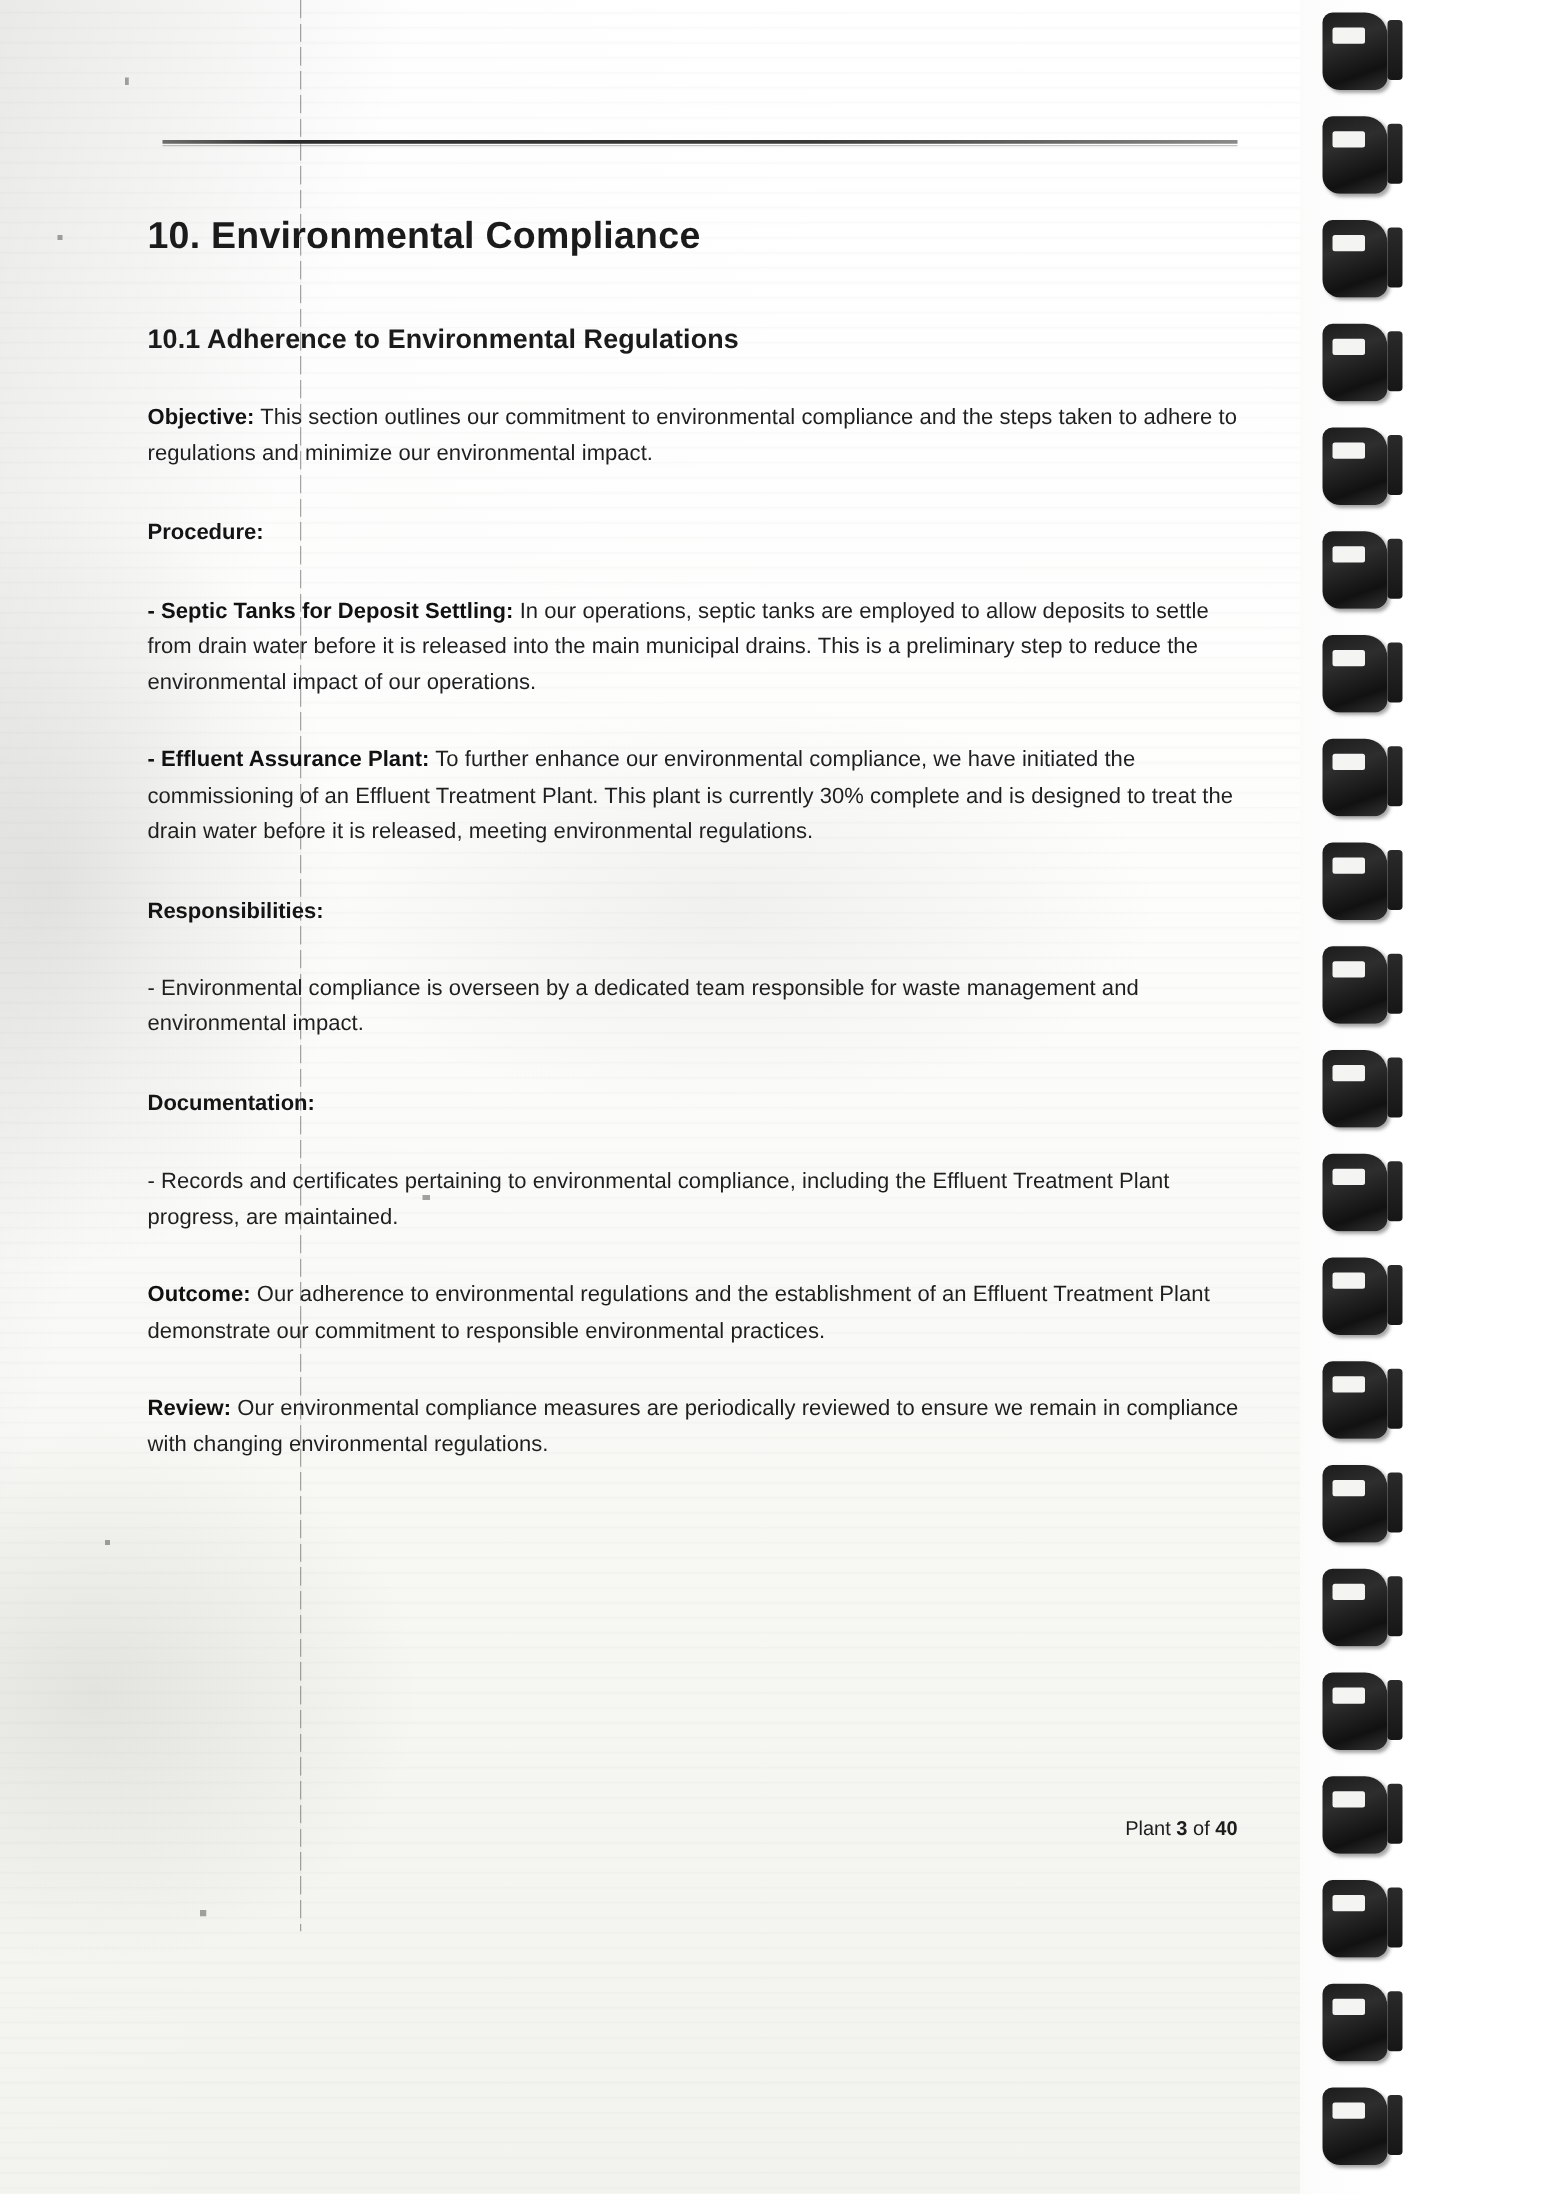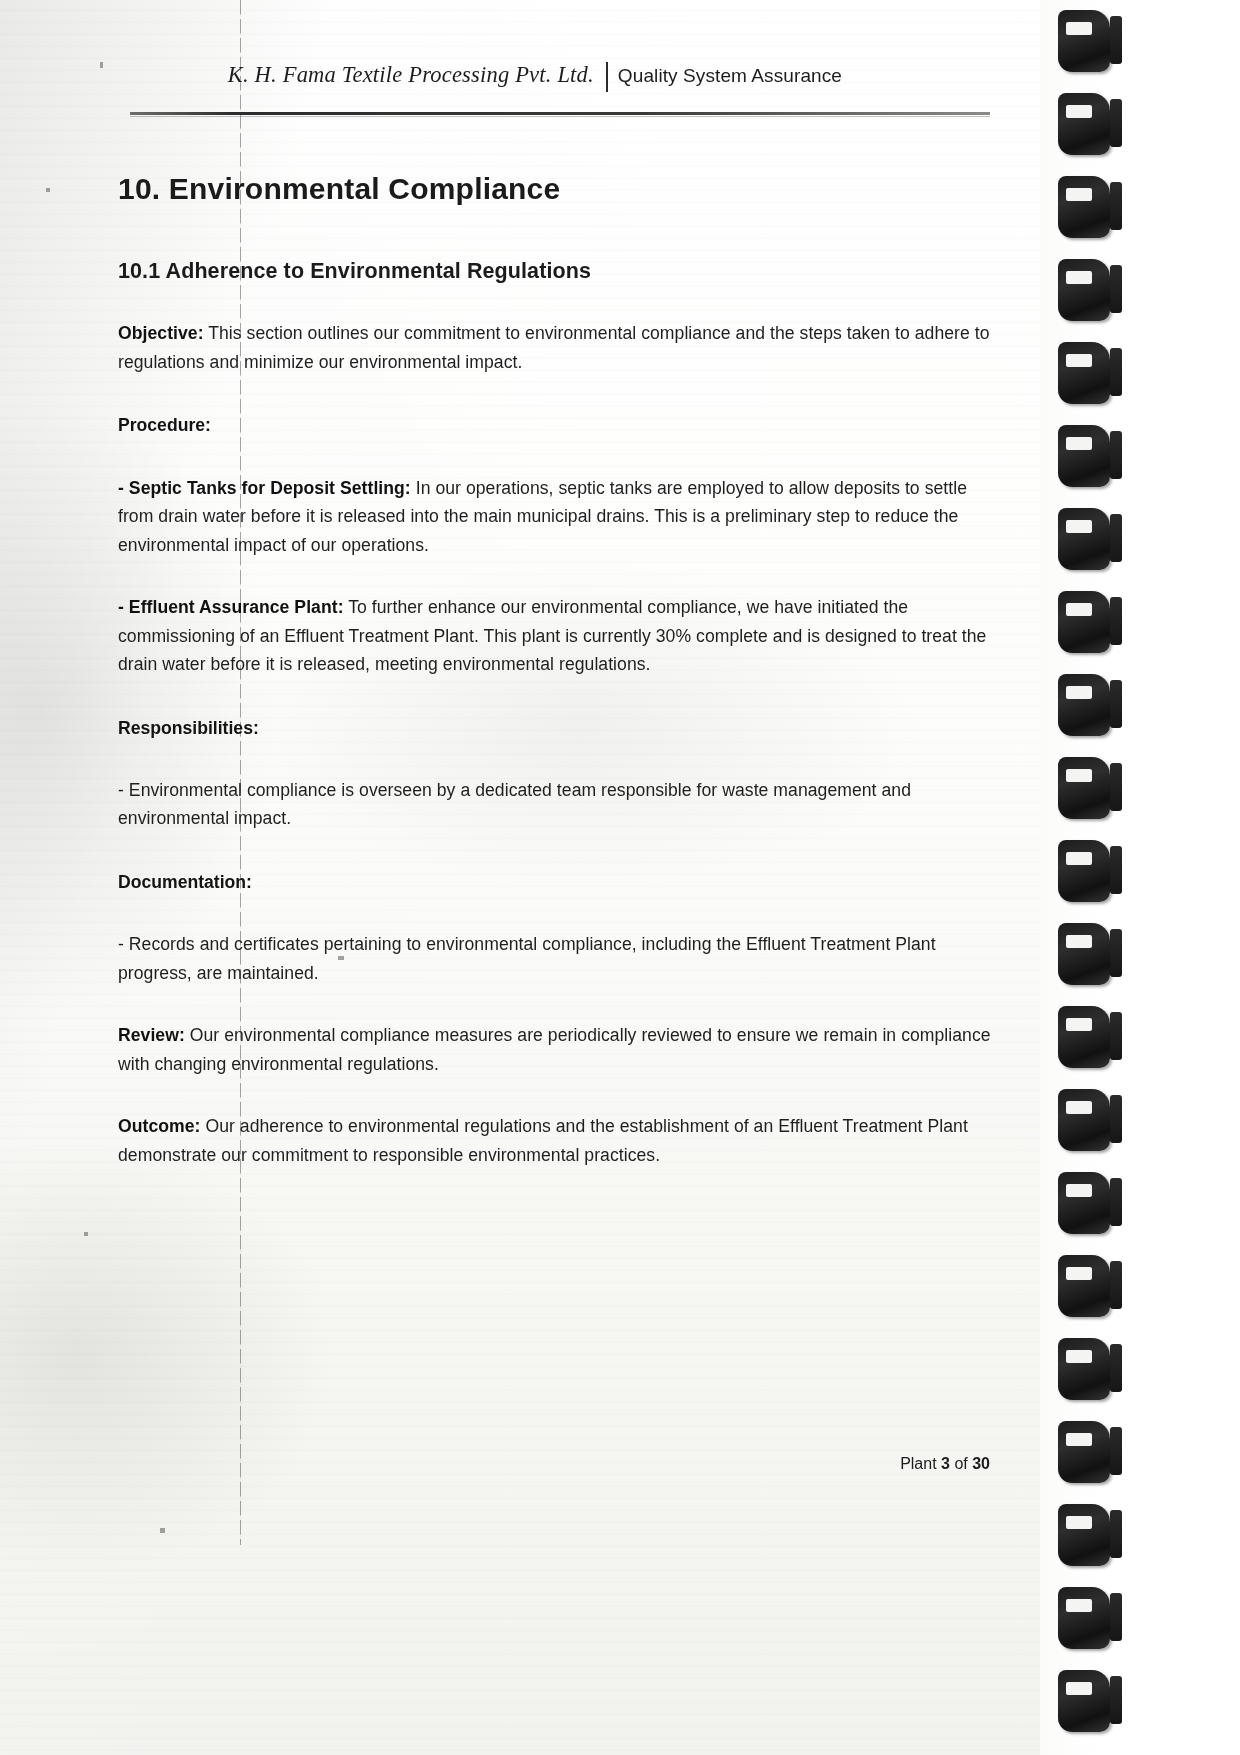--- a/index.html
+++ b/index.html
@@ -216,27 +216,20 @@
   <div class="smudge-mid"></div>
   <div class="smudge-bottom"></div>
   <div class="fold-line"></div>
 
   <span class="speck" style="left:100px;top:62px;width:3px;height:6px;"></span>
   <span class="speck" style="left:46px;top:188px;width:4px;height:4px;"></span>
   <span class="speck" style="left:84px;top:1232px;width:4px;height:4px;"></span>
   <span class="speck" style="left:160px;top:1528px;width:5px;height:5px;"></span>
   <span class="speck" style="left:338px;top:956px;width:6px;height:4px;"></span>
 
-  <div class="doc-header">
-    <div class="header-inner">
-      <span class="company-name">K. H. Fama Textile Processing Pvt. Ltd.</span>
-      <span class="header-divider"></span>
-      <span class="header-sub">Quality System Assurance</span>
-    </div>
-  </div>
   <div class="header-rule"></div>
   <div class="header-rule2"></div>
 
   <div class="content">
 
     <h1 class="section-title">10. Environmental Compliance</h1>
 
     <h2 class="subsection-title">10.1 Adherence to Environmental Regulations</h2>
 
     <p class="para">
@@ -259,31 +252,31 @@
       <span>- Environmental compliance is overseen by a dedicated team responsible for waste management and environmental impact.</span>
     </p>
 
     <p class="label-only">Documentation:</p>
 
     <p class="para">
       <span>- Records and certificates pertaining to environmental compliance, including the Effluent Treatment Plant progress, are maintained.</span>
     </p>
 
     <p class="para">
+      <span class="lead">Outcome:</span><span> Our adherence to environmental regulations and the establishment of an Effluent Treatment Plant demonstrate our commitment to responsible environmental practices.</span>
+    </p>
+
+    <p class="para">
       <span class="lead">Review:</span><span> Our environmental compliance measures are periodically reviewed to ensure we remain in compliance with changing environmental regulations.</span>
     </p>
 
-    <p class="para">
-      <span class="lead">Outcome:</span><span> Our adherence to environmental regulations and the establishment of an Effluent Treatment Plant demonstrate our commitment to responsible environmental practices.</span>
-    </p>
-
   </div>
 
   <div class="footer">
-    <span>Plant </span><b>3</b><span> of </span><b>30</b>
+    <span>Plant </span><b>3</b><span> of </span><b>40</b>
   </div>
 </div>
 
 <div class="binding">
     <div class="coil" style="top: 10px;"></div>
     <div class="coil" style="top: 93px;"></div>
     <div class="coil" style="top: 176px;"></div>
     <div class="coil" style="top: 259px;"></div>
     <div class="coil" style="top: 342px;"></div>
     <div class="coil" style="top: 425px;"></div>

